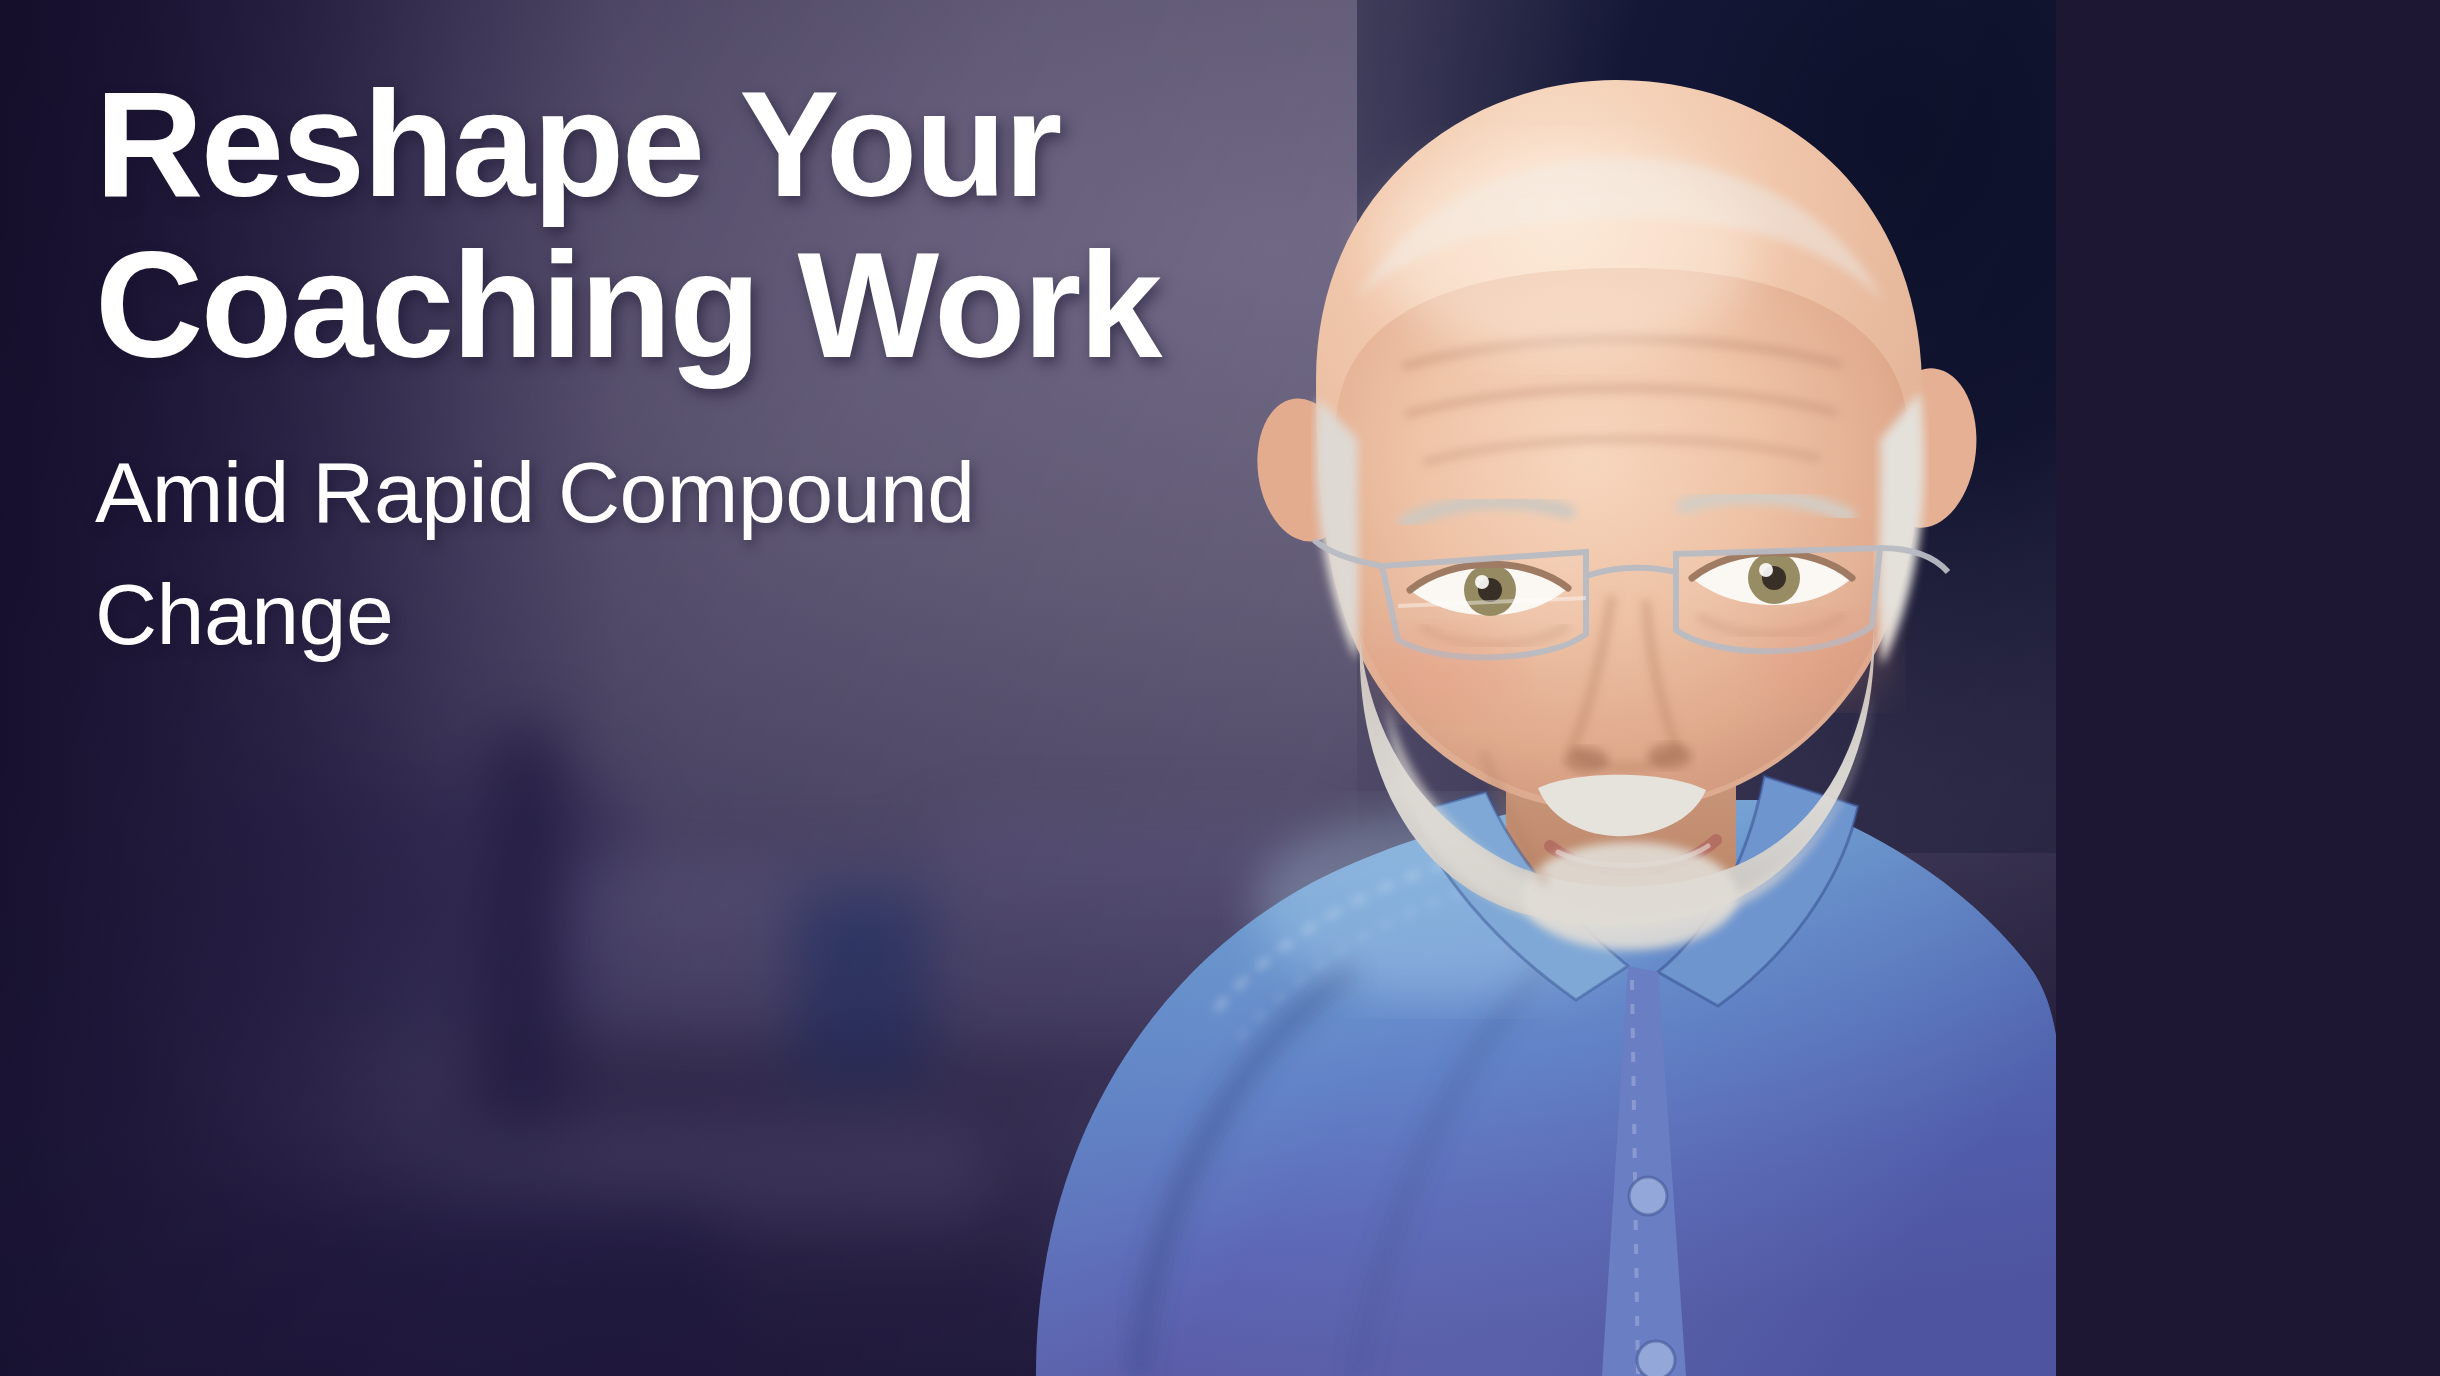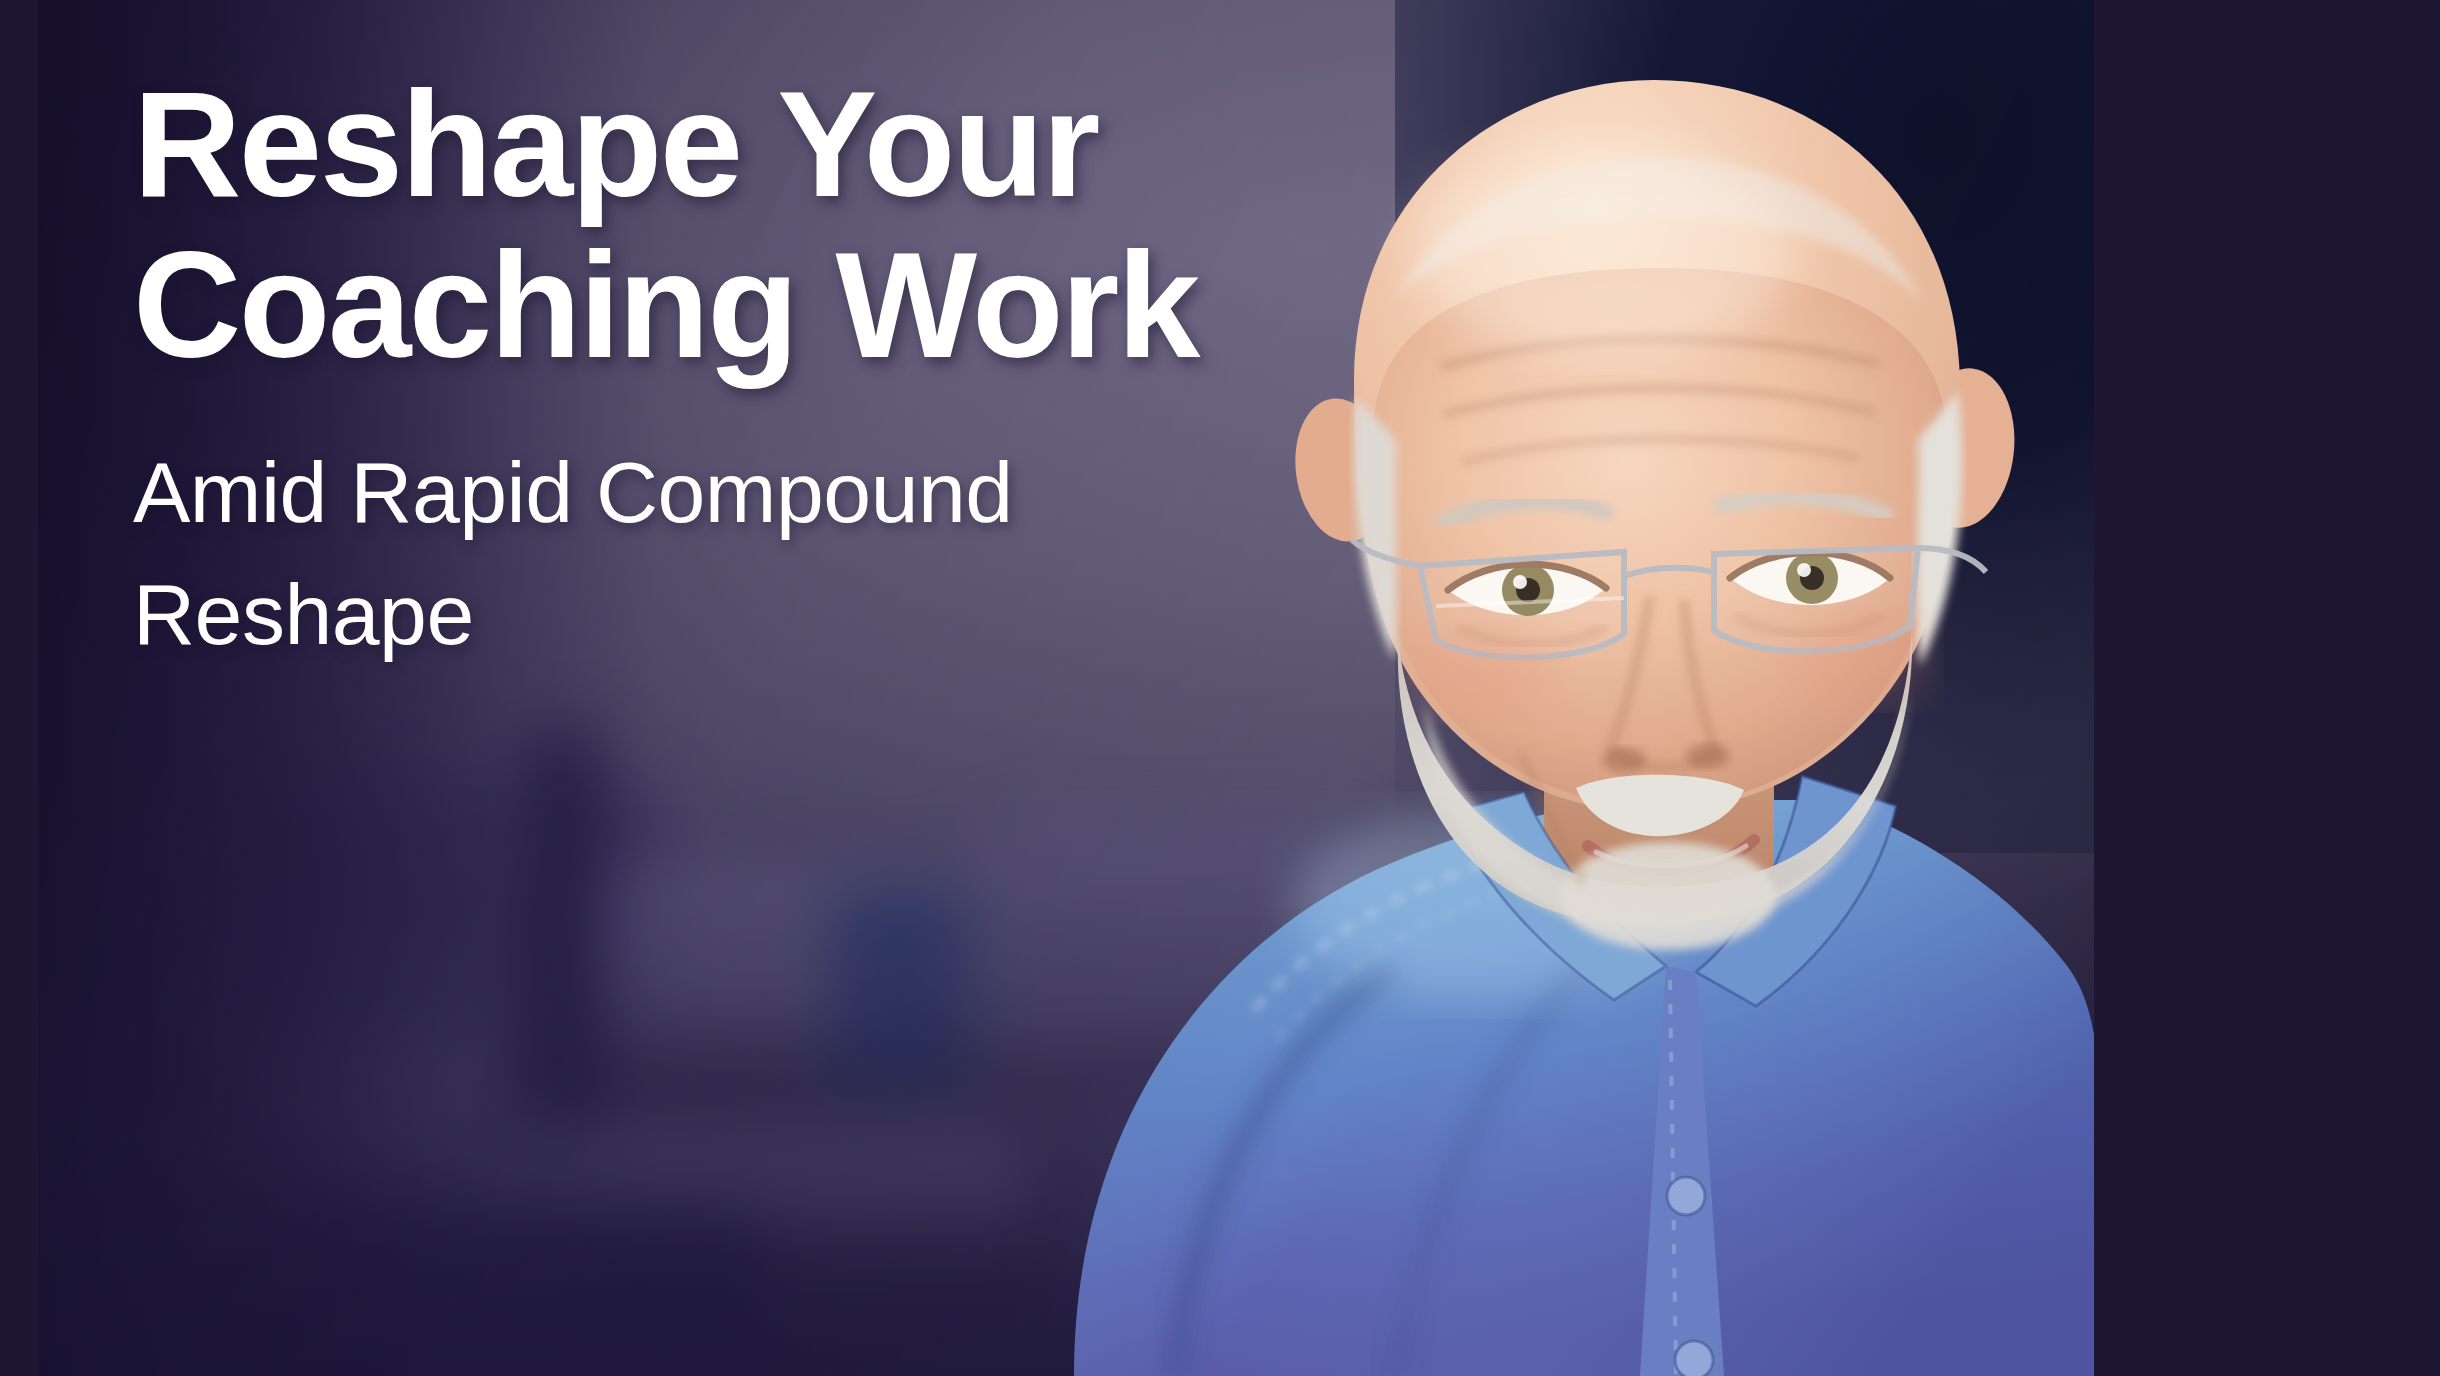--- a/index.html
+++ b/index.html
@@ -6,21 +6,20 @@
   html,body{margin:0;padding:0;background:#1d1733;}
   *{box-sizing:border-box;}
 
   .banner{
     position:relative;
     width:2056px;
     height:1376px;
     overflow:hidden;
     font-family:"Liberation Sans", sans-serif;
     background:#4e4866;
-    margin-left:38px;
   }
 
   
   .bg-base{
     position:absolute; inset:0;
     background:
       radial-gradient(120% 90% at 62% 18%, #7d7590 0%, #6c657f 28%, #514a6b 55%, #3a3254 78%, #2b2447 100%);
   }
   
   .bg-wall{
@@ -289,16 +288,16 @@
         <ellipse cx="936" cy="660" rx="70" ry="44" fill="rgba(232,150,128,.22)" filter="url(#verysoft)"></ellipse>
 
         <ellipse cx="680" cy="250" rx="190" ry="104" fill="rgba(255,244,232,.40)" filter="url(#verysoft)"></ellipse>
       </g>
     </svg>
   </div>
 
   <div class="copy">
     <h1 class="headline">Reshape Your
 Coaching Work</h1>
-    <p class="subhead">Amid Rapid Compound Reshape</p>
+    <p class="subhead">Amid Rapid Compound Change</p>
   </div>
 
 </div>
 
 </body></html>

